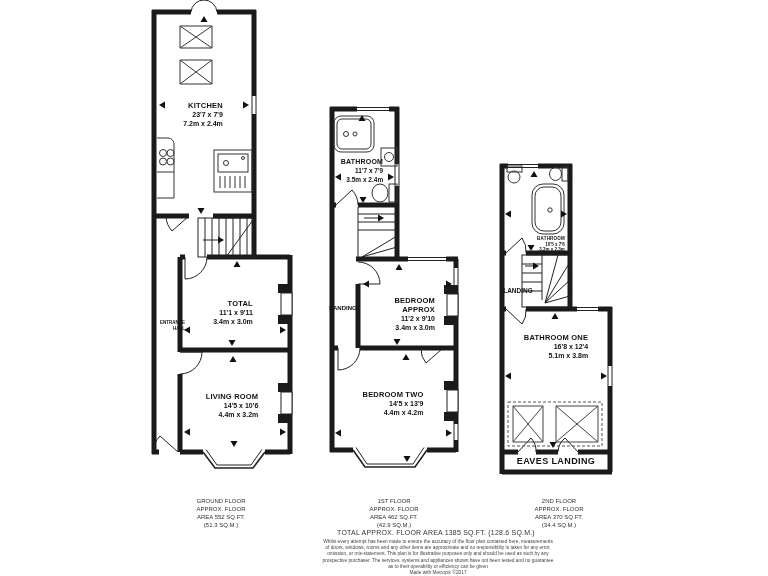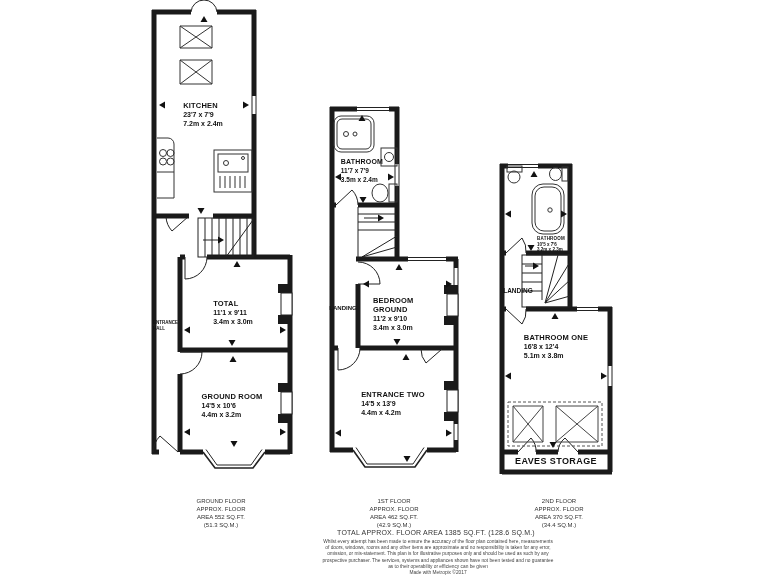--- a/index.html
+++ b/index.html
@@ -8,21 +8,21 @@
   #plan-svg{position:absolute;left:0;top:0;}
   .wall{stroke:#1a1a1a;stroke-width:5;fill:none;}
   .thin{stroke:#222;stroke-width:1;fill:none;}
   .thin2{stroke:#222;stroke-width:1.6;fill:none;}
   .fix{stroke:#333;stroke-width:1;fill:none;}
   .blk{fill:#1a1a1a;stroke:none;}
   .rec{fill:#ffffff;stroke:#222;stroke-width:1;}
   .dash{stroke:#555;stroke-width:1;fill:none;stroke-dasharray:3 2;}
   .xbx{stroke:#444;stroke-width:1;fill:none;}
   .arr{fill:#111;stroke:none;}
-  .label{position:absolute;transform:translateX(-50%);text-align:left;color:#111;
+  .label{position:absolute;transform:translateX(-50%);text-align:right;color:#111;
          white-space:nowrap;line-height:9px;}
   .rname{font-weight:bold;font-size:7.5px;letter-spacing:.2px;}
   .rdim{font-weight:bold;font-size:7px;}
   .sm .rname{font-size:7px;} .sm .rdim{font-size:6.5px;}
   .tiny{font-weight:bold;font-size:4.5px;line-height:5.5px;white-space:normal;}
   .tiny2 .rname{font-size:4.5px;} .tiny2 .rdim{font-size:4.5px;} .tiny2{line-height:5.5px;}
   .landing{font-weight:bold;font-size:6px;}
   .landing2{font-weight:bold;font-size:6.5px;}
   .eaves{font-weight:bold;font-size:9px;letter-spacing:.4px;}
   .wrap{white-space:normal;}
@@ -257,57 +257,57 @@
 </div>
 <div class="label" style="left:233px;top:299px">
   <div class="rname">TOTAL</div>
   <div class="rdim">11'1 x 9'11</div>
   <div class="rdim">3.4m x 3.0m</div>
 </div>
 <div class="label tiny wrap" style="left:169px;top:320px;width:32px">
   <div>ENTRANCE HALL</div>
 </div>
 <div class="label" style="left:232px;top:392px">
-  <div class="rname">GROUND ROOM</div>
+  <div class="rname">LIVING ROOM</div>
   <div class="rdim">14'5 x 10'6</div>
   <div class="rdim">4.4m x 3.2m</div>
 </div>
 <div class="label sm" style="left:362px;top:157px">
   <div class="rname">BATHROOM</div>
   <div class="rdim">11'7 x 7'9</div>
   <div class="rdim">3.5m x 2.4m</div>
 </div>
 <div class="label landing" style="left:343px;top:304px">
   <div>LANDING</div>
 </div>
 <div class="label wrap" style="left:404px;top:296px;width:62px">
-  <div class="rname">BEDROOM GROUND</div>
+  <div class="rname">BEDROOM APPROX</div>
   <div class="rdim">11'2 x 9'10</div>
   <div class="rdim">3.4m x 3.0m</div>
 </div>
 <div class="label" style="left:393px;top:390px">
-  <div class="rname">ENTRANCE TWO</div>
+  <div class="rname">BEDROOM TWO</div>
   <div class="rdim">14'5 x 13'9</div>
   <div class="rdim">4.4m x 4.2m</div>
 </div>
 <div class="label tiny2" style="left:551px;top:236px">
   <div class="rname">BATHROOM</div>
   <div class="rdim">10'5 x 7'6</div>
   <div class="rdim">3.2m x 2.3m</div>
 </div>
 <div class="label landing2" style="left:518px;top:286px">
   <div>LANDING</div>
 </div>
 <div class="label" style="left:556px;top:333px">
   <div class="rname">BATHROOM ONE</div>
   <div class="rdim">16'8 x 12'4</div>
   <div class="rdim">5.1m x 3.8m</div>
 </div>
 <div class="label eaves" style="left:556px;top:457px">
-  <div>EAVES STORAGE</div>
+  <div>EAVES LANDING</div>
 </div>
 
 <div class="foot" style="left:221px;top:497px">
   <div>GROUND FLOOR</div>
   <div>APPROX. FLOOR</div>
   <div>AREA 552 SQ.FT.</div>
   <div>(51.3 SQ.M.)</div>
 </div>
 <div class="foot" style="left:394px;top:497px">
   <div>1ST FLOOR</div>

